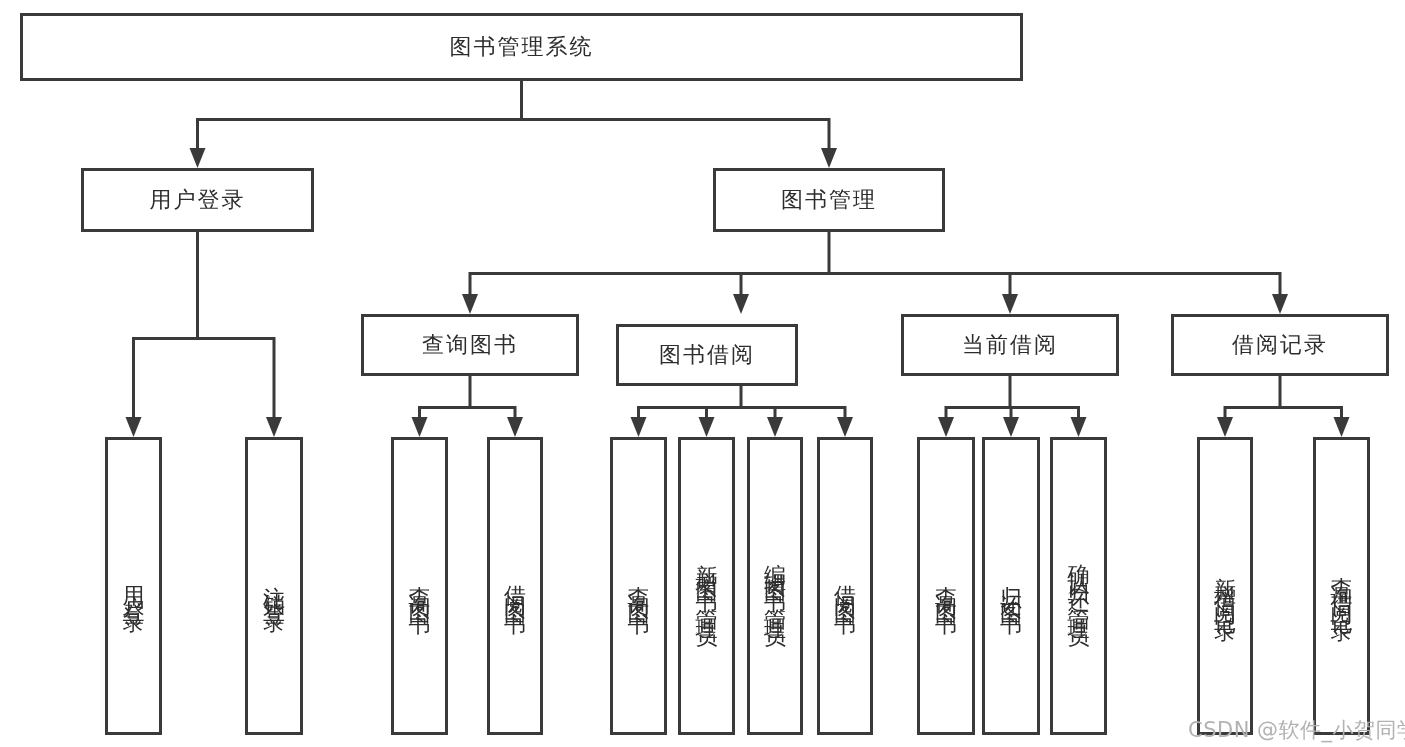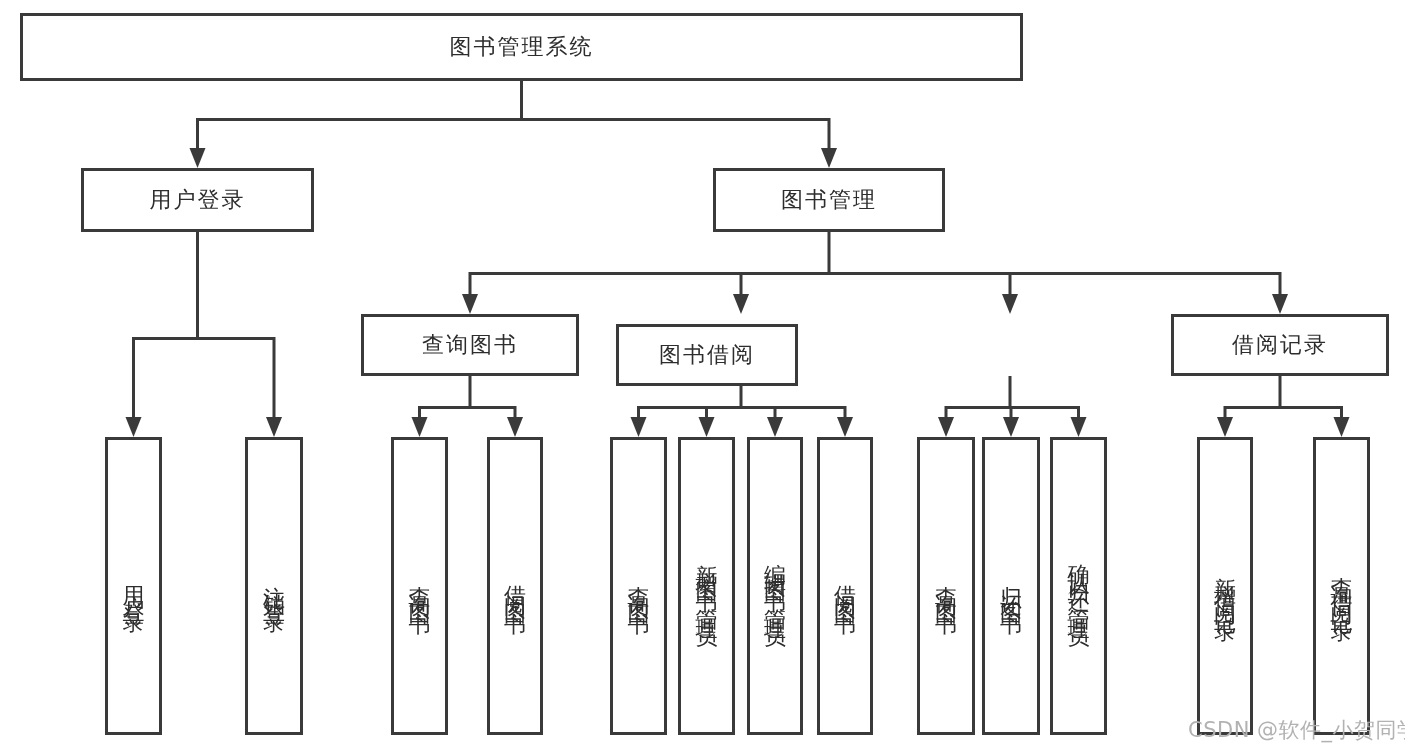--- a/index.html
+++ b/index.html
@@ -133,20 +133,23 @@
   <div class="node l2b">
     <span class="hlabel">图书管理</span>
   </div>
 
   <div class="node l3a">
     <span class="hlabel">查询图书</span>
   </div>
   <div class="node l3b">
     <span class="hlabel">图书借阅</span>
   </div>
+  <div class="node l3c">
+    <span class="hlabel">当前借阅</span>
+  </div>
   <div class="node l3d">
     <span class="hlabel">借阅记录</span>
   </div>
 
   <div class="node leaf lf1">
     <span class="vlabel">用户登录</span>
   </div>
   <div class="node leaf lf2">
     <span class="vlabel">注销登录</span>
   </div>

